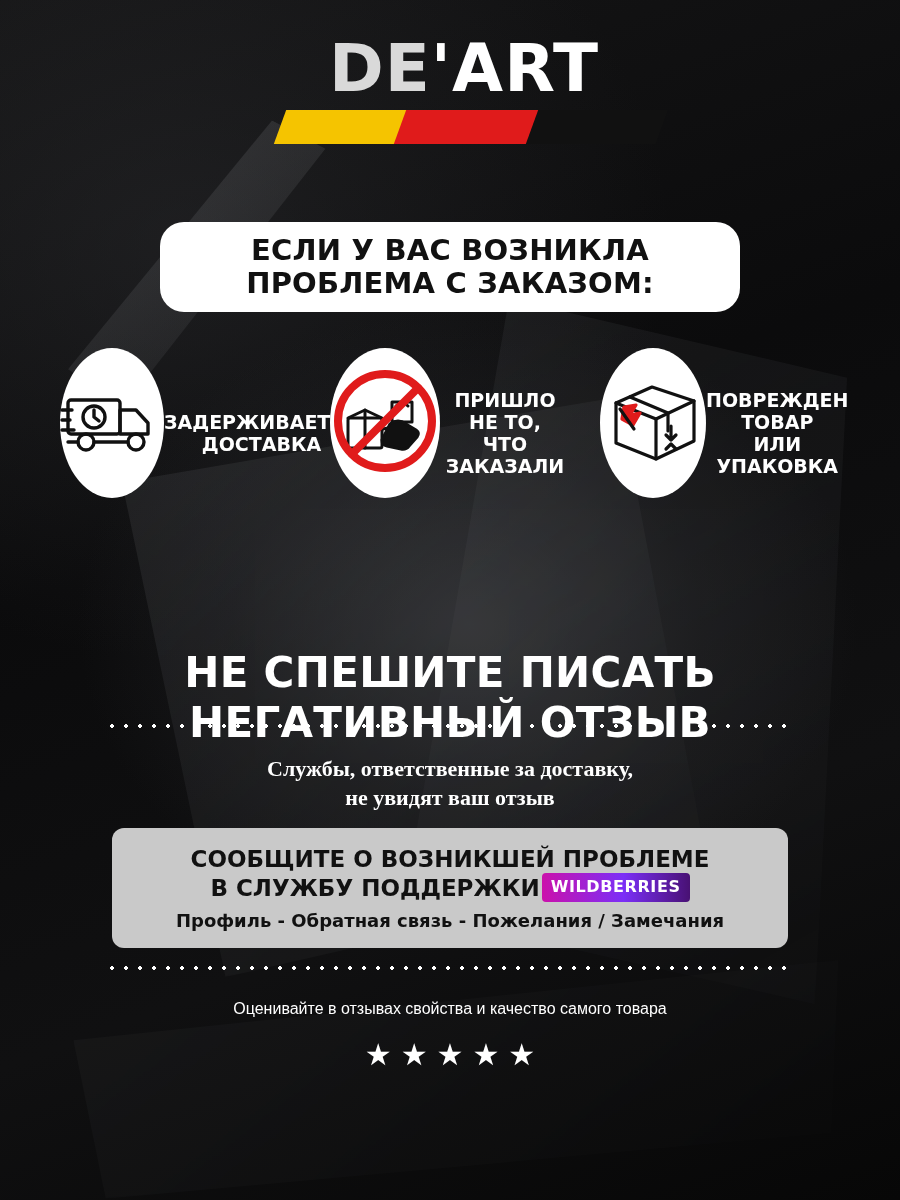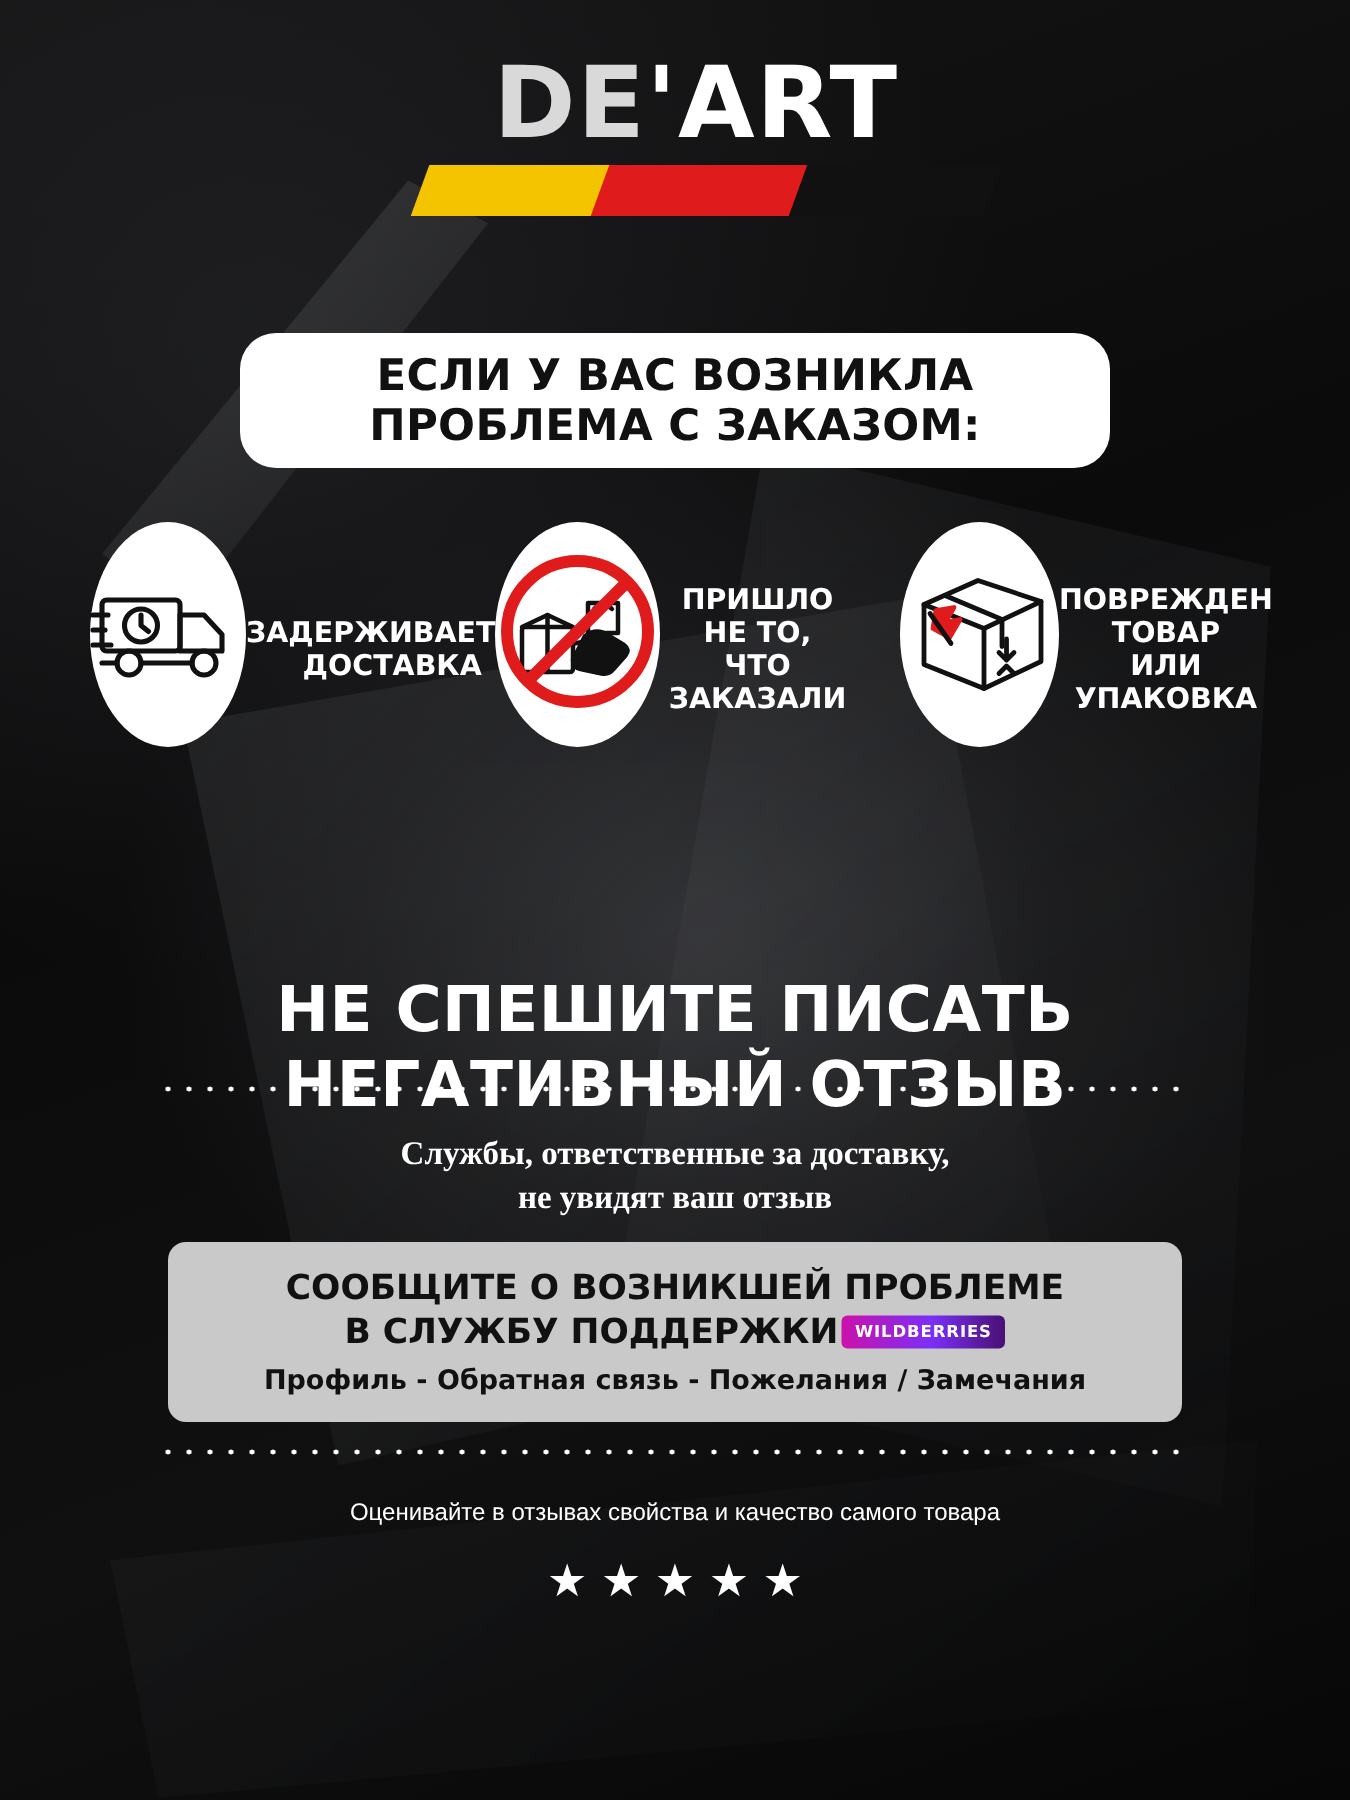--- a/index.html
+++ b/index.html
@@ -118,21 +118,21 @@
     color: #111; font-weight: 800; font-size: 23px; line-height: 1.25; 
     font-family: "DejaVu Sans", sans-serif;
   }
   .support-line2 {
     display: flex; align-items: center; justify-content: center; gap: 2px;
     color: #111; font-weight: 800; font-size: 23px; line-height: 1.25;
     font-family: "DejaVu Sans", sans-serif;
   }
   .wb-badge {
     background: linear-gradient(90deg, #cb11ab 0%, #7b2ff7 55%, #481173 100%);
-    color: #ffffff; font-size: 11px; font-weight: 700; letter-spacing: .6px;
+    color: #ffffff; font-size: 16px; font-weight: 700; letter-spacing: .6px;
     padding: 4px 9px 5px; border-radius: 4px; font-family: "DejaVu Sans", sans-serif;
   }
   .support-path {
     margin-top: 8px; color: #111; font-size: 18px; font-weight: 600;
     font-family: "DejaVu Sans", sans-serif;
   }
 
   
   .footer-text {
     position: absolute; left: 80px; top: 1000px; width: 740px; text-align: center;

